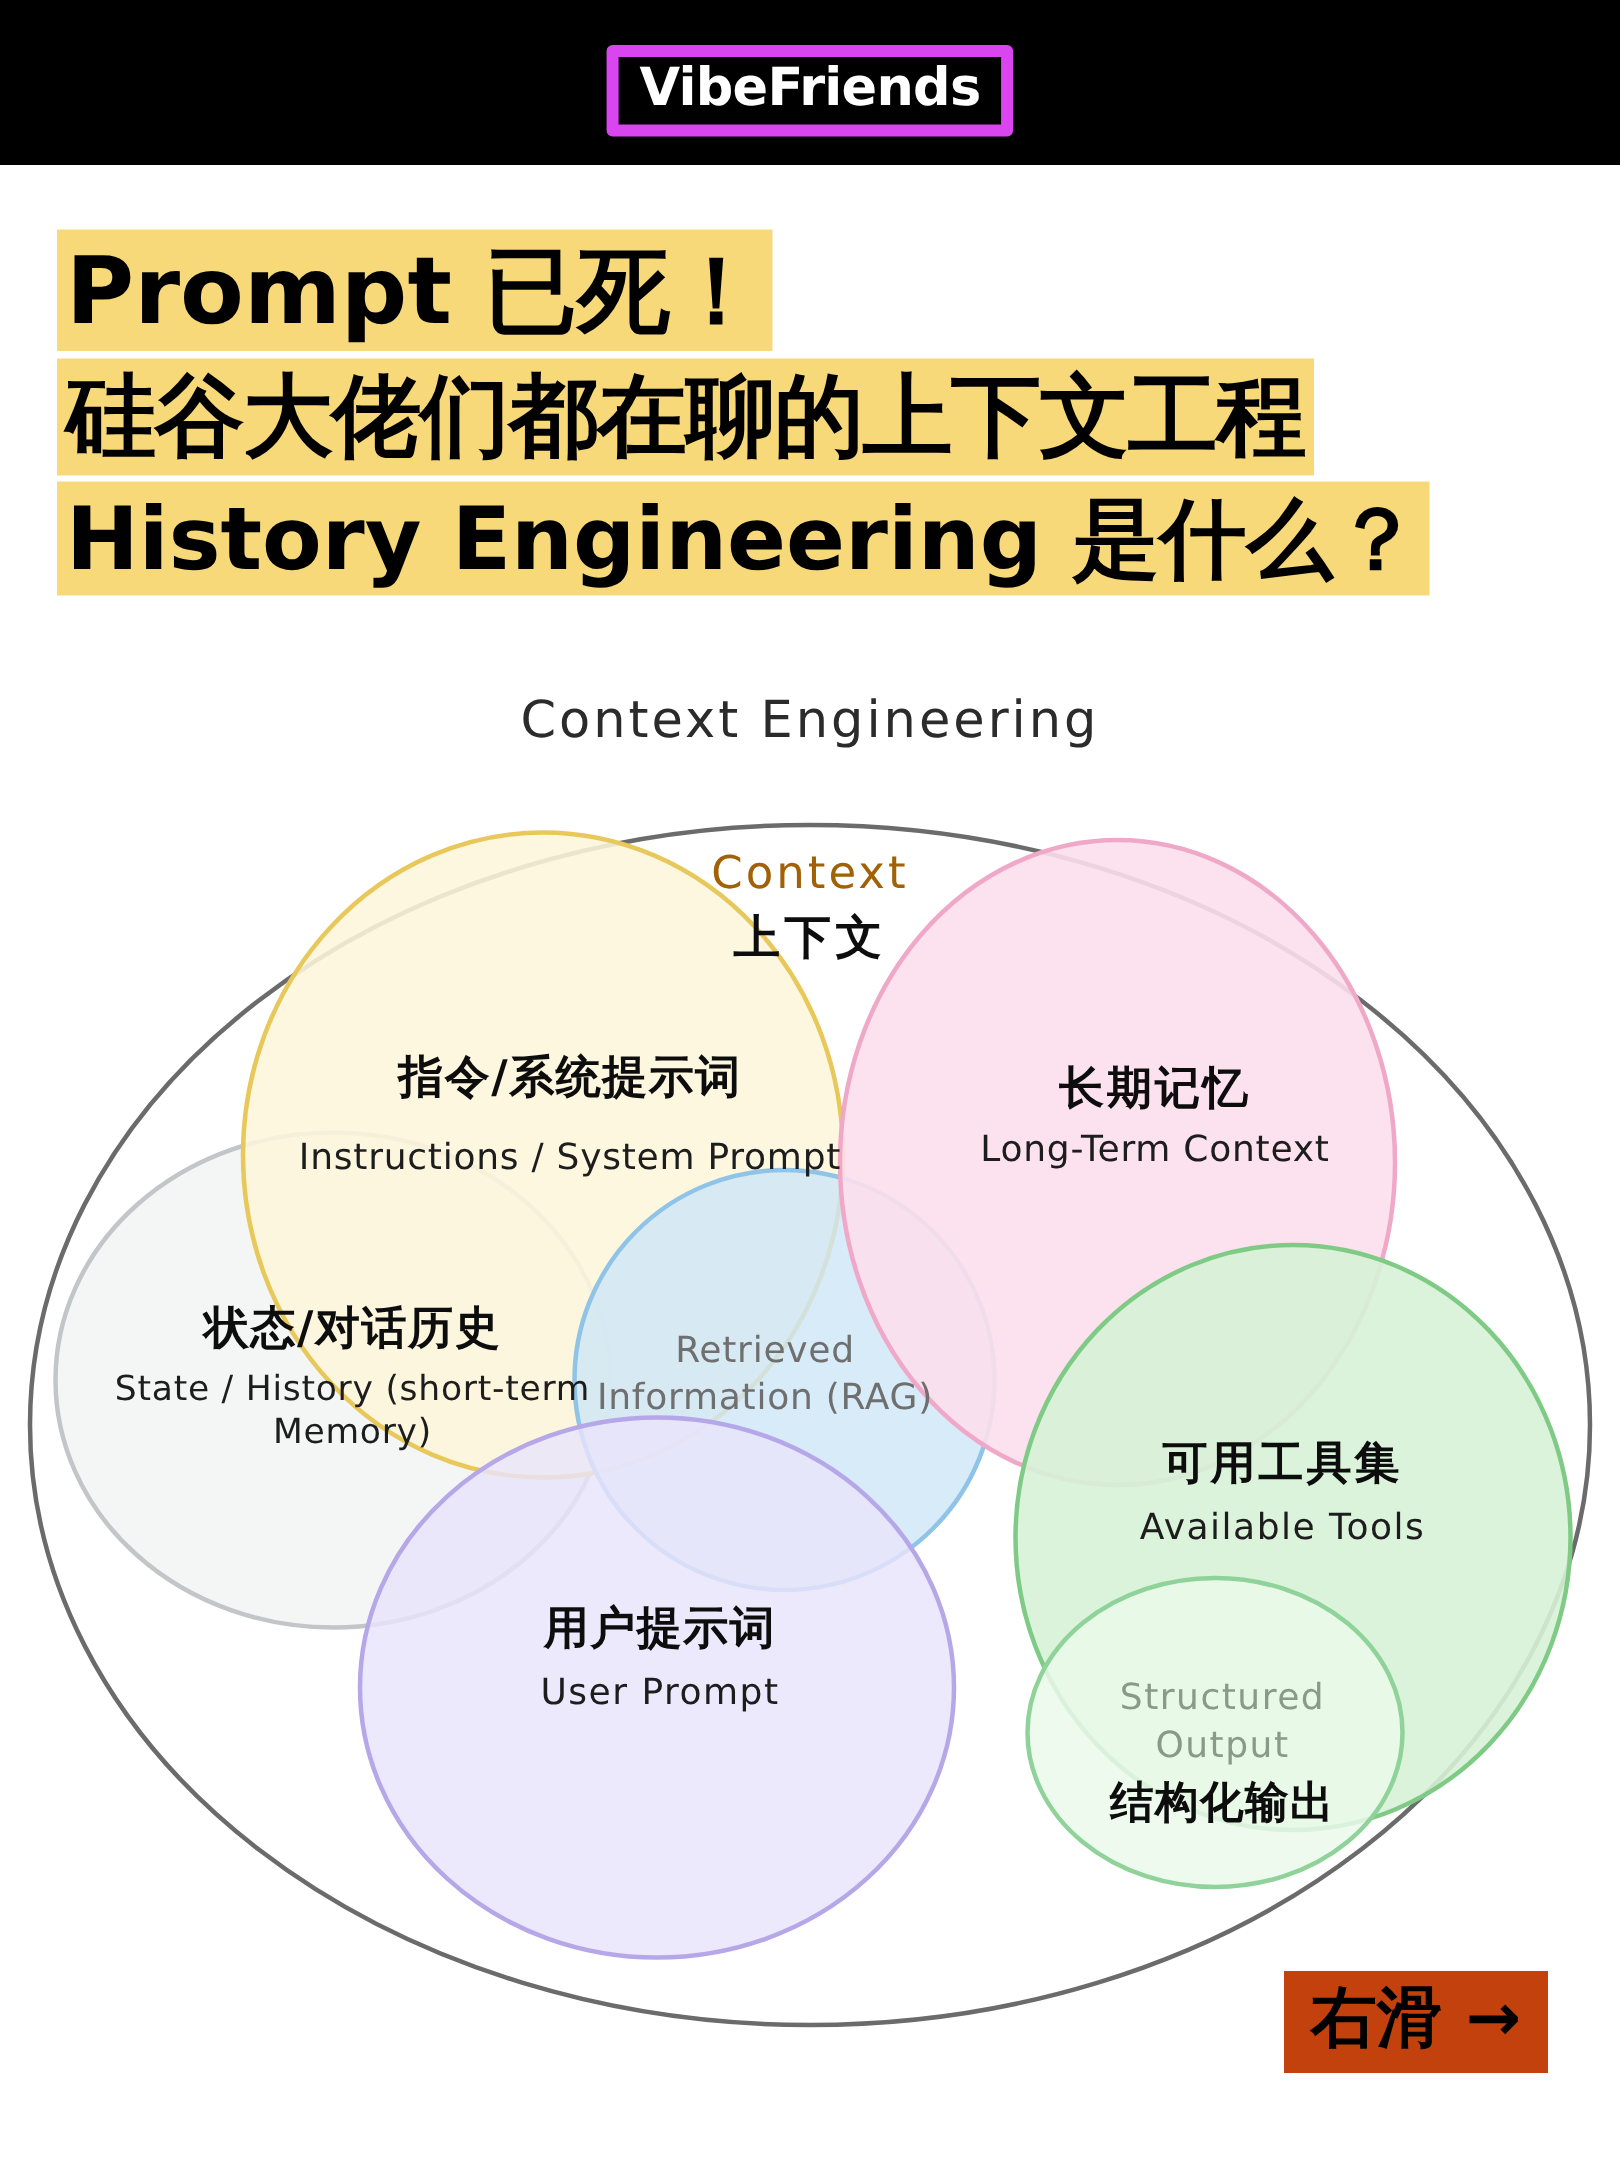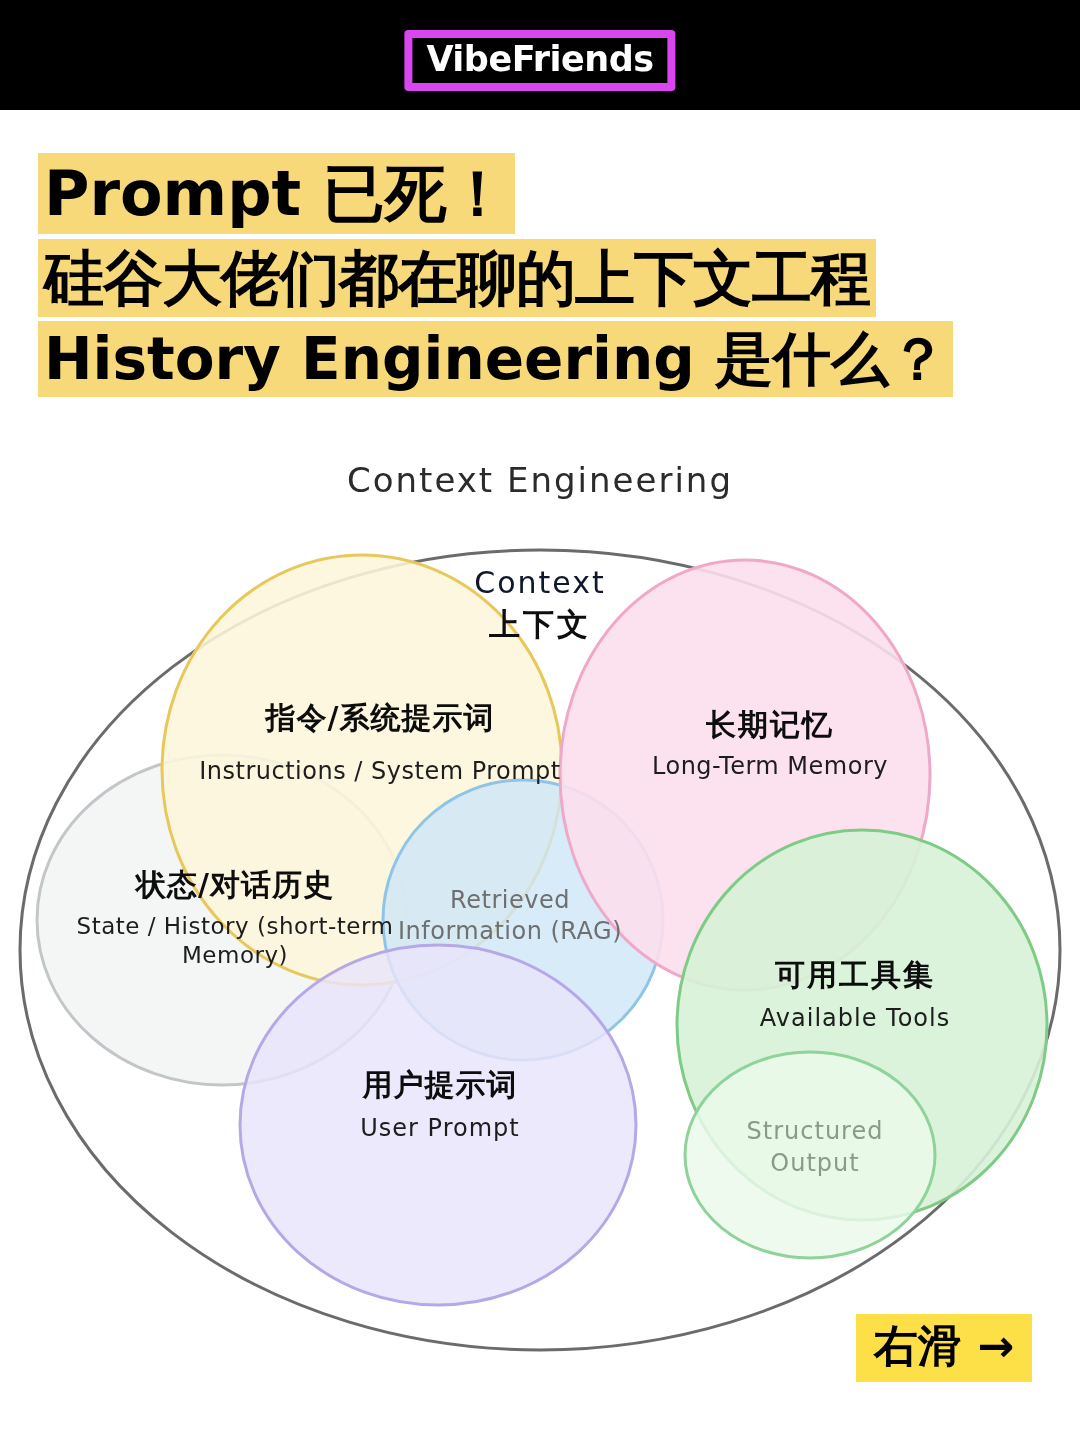--- a/index.html
+++ b/index.html
@@ -102,21 +102,21 @@
     color: #0d0d0d;
   }
   .lbl .en {
     display: block;
     font-family: "DejaVu Sans", "Liberation Sans", sans-serif;
     color: #1d1d1d;
     letter-spacing: 0.5px;
   }
 
   #label-context { left: 390px; top: 125px; width: 300px; }
-  #label-context .en { font-size: 30px; letter-spacing: 2px; color: #0f172a; }
+  #label-context .en { font-size: 30px; letter-spacing: 2px; color: #a16207; }
   #label-context .cn { font-size: 31px; margin-top: 4px; letter-spacing: 3px; }
 
   #label-instructions { left: 180px; top: 258px; width: 400px; }
   #label-instructions .cn { font-size: 30px; letter-spacing: 1px; }
   #label-instructions .en { font-size: 24px; margin-top: 18px; }
 
   #label-ltm { left: 610px; top: 265px; width: 320px; }
   #label-ltm .cn { font-size: 30px; letter-spacing: 2px; }
   #label-ltm .en { font-size: 24px; margin-top: 6px; }
 
@@ -137,21 +137,21 @@
 
   #label-structured { left: 690px; top: 675px; width: 250px; }
   #label-structured .en { font-size: 24px; color: #8a9a8a; line-height: 1.35; letter-spacing: 1px; }
   #label-structured .cn { font-size: 29px; margin-top: 2px; letter-spacing: 1px; }
 
   
   #swipe-badge {
     position: absolute;
     right: 48px;
     bottom: 58px;
-    background: #fde047;
+    background: #c2410c;
     color: #000000;
     font-family: "DejaVu Sans", "Liberation Sans", sans-serif;
     font-weight: bold;
     font-size: 44px;
     padding: 8px 18px 12px 18px;
     line-height: 1.1;
     white-space: nowrap;
   }
 </style>
 </head>
@@ -201,21 +201,21 @@
     <span class="cn">上下文</span>
   </div>
 
   <div class="lbl" id="label-instructions">
     <span class="cn">指令/系统提示词</span>
     <span class="en">Instructions / System Prompt</span>
   </div>
 
   <div class="lbl" id="label-ltm">
     <span class="cn">长期记忆</span>
-    <span class="en">Long-Term Memory</span>
+    <span class="en">Long-Term Context</span>
   </div>
 
   <div class="lbl" id="label-state">
     <span class="cn">状态/对话历史</span>
     <span class="en">State / History (short-term Memory)</span>
   </div>
 
   <div class="lbl" id="label-rag">
     <span class="en">Retrieved Information (RAG)</span>
   </div>
@@ -226,17 +226,18 @@
   </div>
 
   <div class="lbl" id="label-tools">
     <span class="cn">可用工具集</span>
     <span class="en">Available Tools</span>
   </div>
 
   <div class="lbl" id="label-structured">
     <span class="en">Structured</span>
     <span class="en">Output</span>
+    <span class="cn">结构化输出</span>
   </div>
 
 </div>
 
 <div id="swipe-badge">右滑 →</div>
 
 </body></html>

